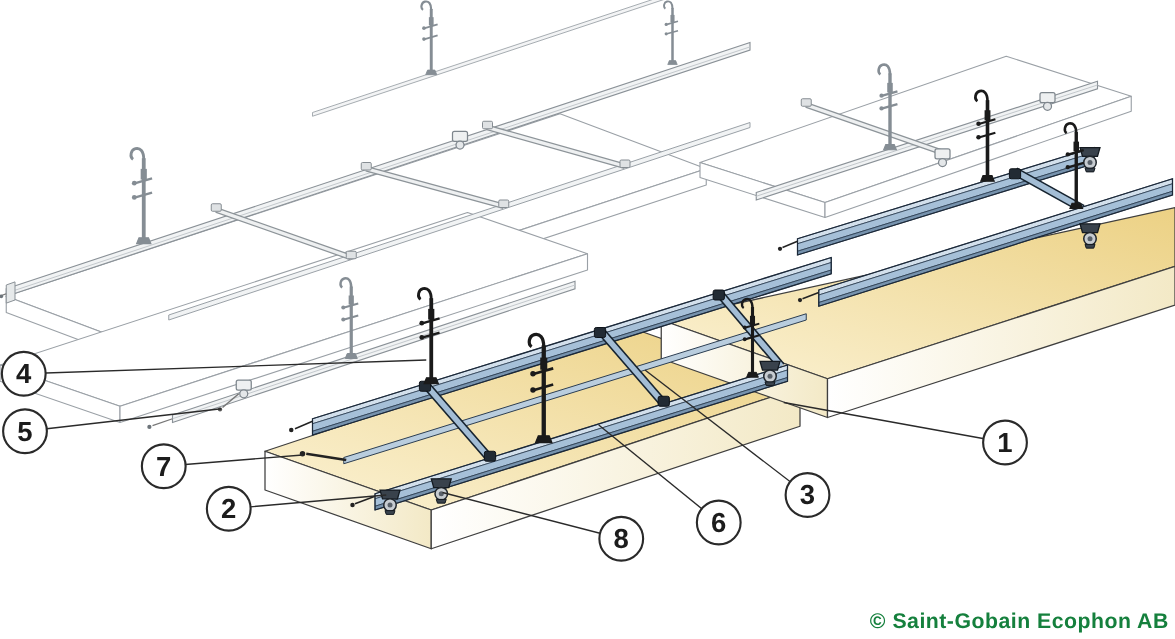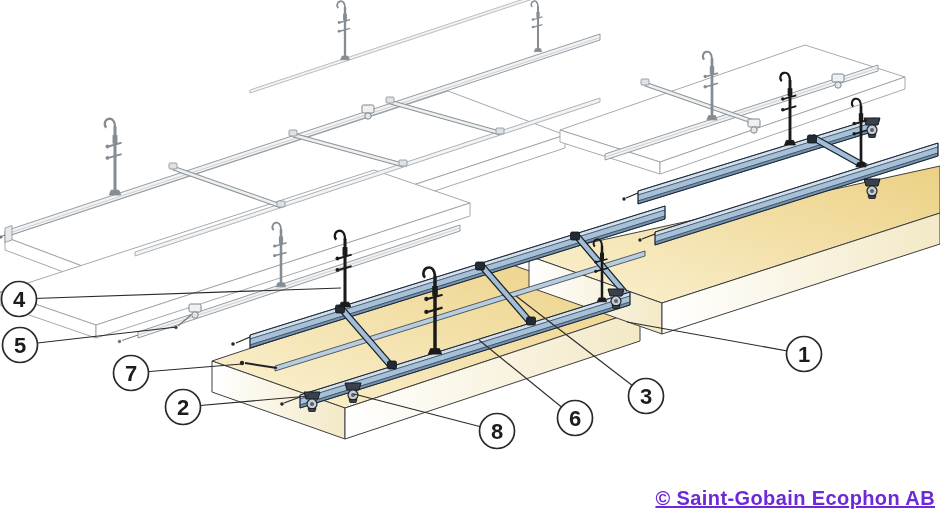--- a/index.html
+++ b/index.html
@@ -4,23 +4,22 @@
 <style>
   html,body { margin:0; padding:0; background:#fff; }
   .stage {
     position:relative; width:940px; height:511px; background:#ffffff;
     overflow:hidden; font-family:"Liberation Sans", sans-serif;
   }
   .stage svg { position:absolute; left:0; top:0; }
   .copyright {
     position:absolute; right:5px; top:487px;
     font-family:"Liberation Sans", sans-serif;
-    font-weight:bold; font-size:20px; letter-spacing:0.4px; color:#6d28d9;
+    font-weight:bold; font-size:17px; letter-spacing:0.4px; color:#15803d;
     white-space:nowrap;
-    text-decoration:underline;
   }
   .callout-num {
     font-family:"Liberation Sans", sans-serif;
     font-weight:bold; font-size:22px; fill:#1c1c1c;
   }
 </style>
 </head>
 <body>
 
 <div class="stage">

